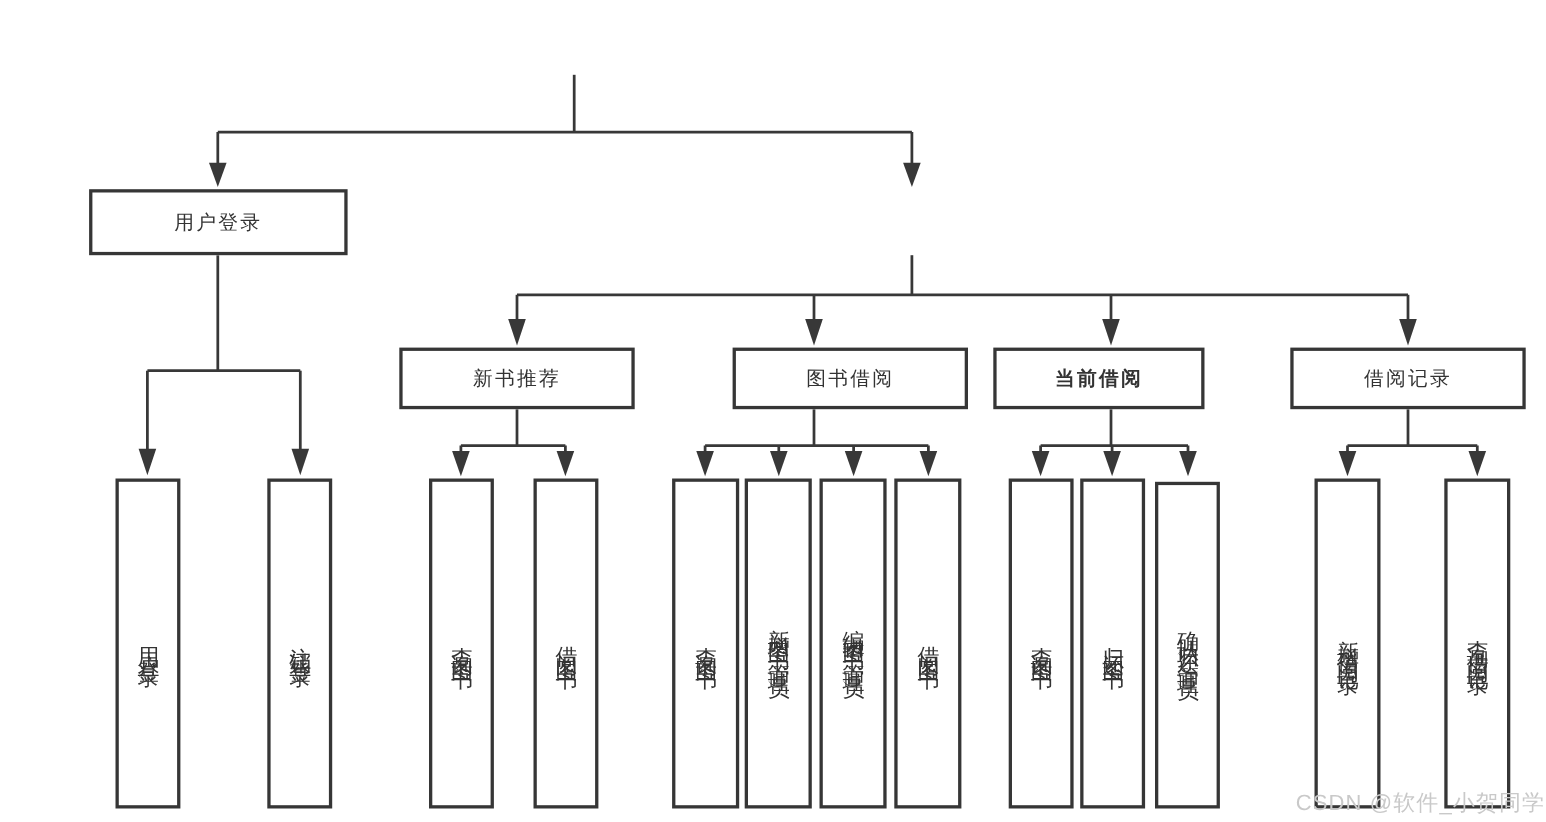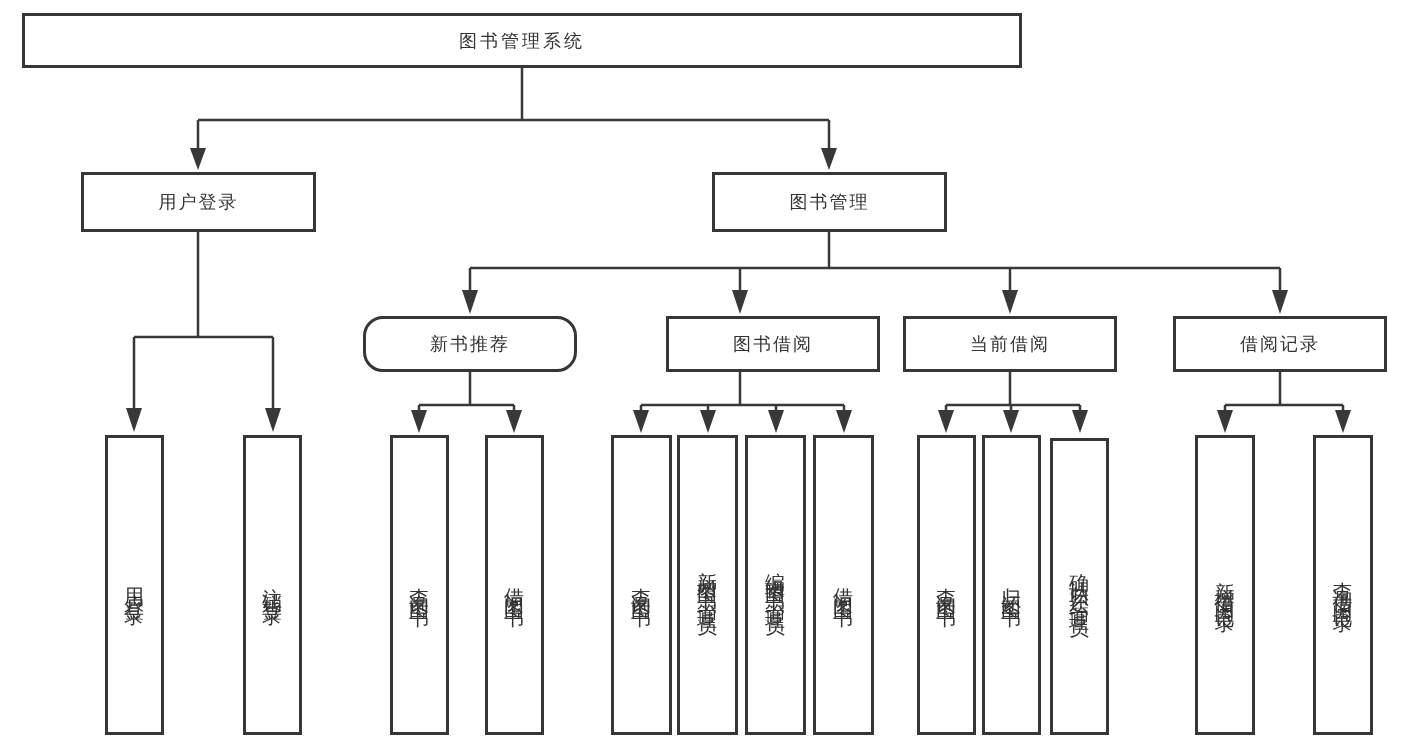--- a/index.html
+++ b/index.html
@@ -123,42 +123,41 @@
       <polygon points="768,410 784,410 776,433"></polygon>
       <polygon points="836,410 852,410 844,433"></polygon>
       <polygon points="938,410  954,410  946,433"></polygon>
       <polygon points="1003,410 1019,410 1011,433"></polygon>
       <polygon points="1072,410 1088,410 1080,433"></polygon>
       <polygon points="1217,410 1233,410 1225,433"></polygon>
       <polygon points="1335,410 1351,410 1343,433"></polygon>
     </g>
   </svg>
 
-  <div class="node root" style="left:22px; top:13px; width:1000px; height:55px;">图书管理系统</div>
 
   <div class="node h" style="left:81px; top:172px; width:235px; height:60px;">用户登录</div>
-  <div class="node h" style="left:712px; top:172px; width:235px; height:60px;">图书管理</div>
 
-  <div class="node h" style="left:363px; top:316px; width:214px; height:56px;border-radius:20px;">新书推荐</div>
+  <div class="node h" style="left:363px; top:316px; width:214px; height:56px;">新书推荐</div>
   <div class="node h" style="left:666px; top:316px; width:214px; height:56px;">图书借阅</div>
-  <div class="node h" style="left:903px; top:316px; width:214px; height:56px;">当前借阅</div>
+  <div class="node h" style="left:903px; top:316px; width:192px; height:56px;font-weight:bold;">当前借阅</div>
   <div class="node h" style="left:1173px; top:316px; width:214px; height:56px;text-align:right;">借阅记录</div>
 
   <div class="node leaf" style="left:105px; top:435px; width:59px; height:300px;">用户登录</div>
   <div class="node leaf" style="left:243px; top:435px; width:59px; height:300px;">注销登录</div>
 
   <div class="node leaf" style="left:390px; top:435px; width:59px; height:300px;">查询图书</div>
   <div class="node leaf" style="left:485px; top:435px; width:59px; height:300px;">借阅图书</div>
 
   <div class="node leaf" style="left:611px; top:435px; width:61px; height:300px;">查询图书</div>
   <div class="node leaf" style="left:677px; top:435px; width:61px; height:300px;">新增图书（管理员）</div>
   <div class="node leaf" style="left:745px; top:435px; width:61px; height:300px;">编辑图书（管理员）</div>
   <div class="node leaf" style="left:813px; top:435px; width:61px; height:300px;">借阅图书</div>
 
   <div class="node leaf" style="left:917px; top:435px; width:59px; height:300px;">查询图书</div>
   <div class="node leaf" style="left:982px; top:435px; width:59px; height:300px;">归还图书</div>
   <div class="node leaf" style="left:1050px; top:438px; width:59px; height:297px;">确认归还（管理员）</div>
 
   <div class="node leaf" style="left:1195px; top:435px; width:60px; height:300px;">新增借阅记录</div>
   <div class="node leaf" style="left:1313px; top:435px; width:60px; height:300px;">查询借阅记录</div>
 
+  <div class="watermark">CSDN @软件_小贺同学</div>
 
 </div>
 
 </body></html>

